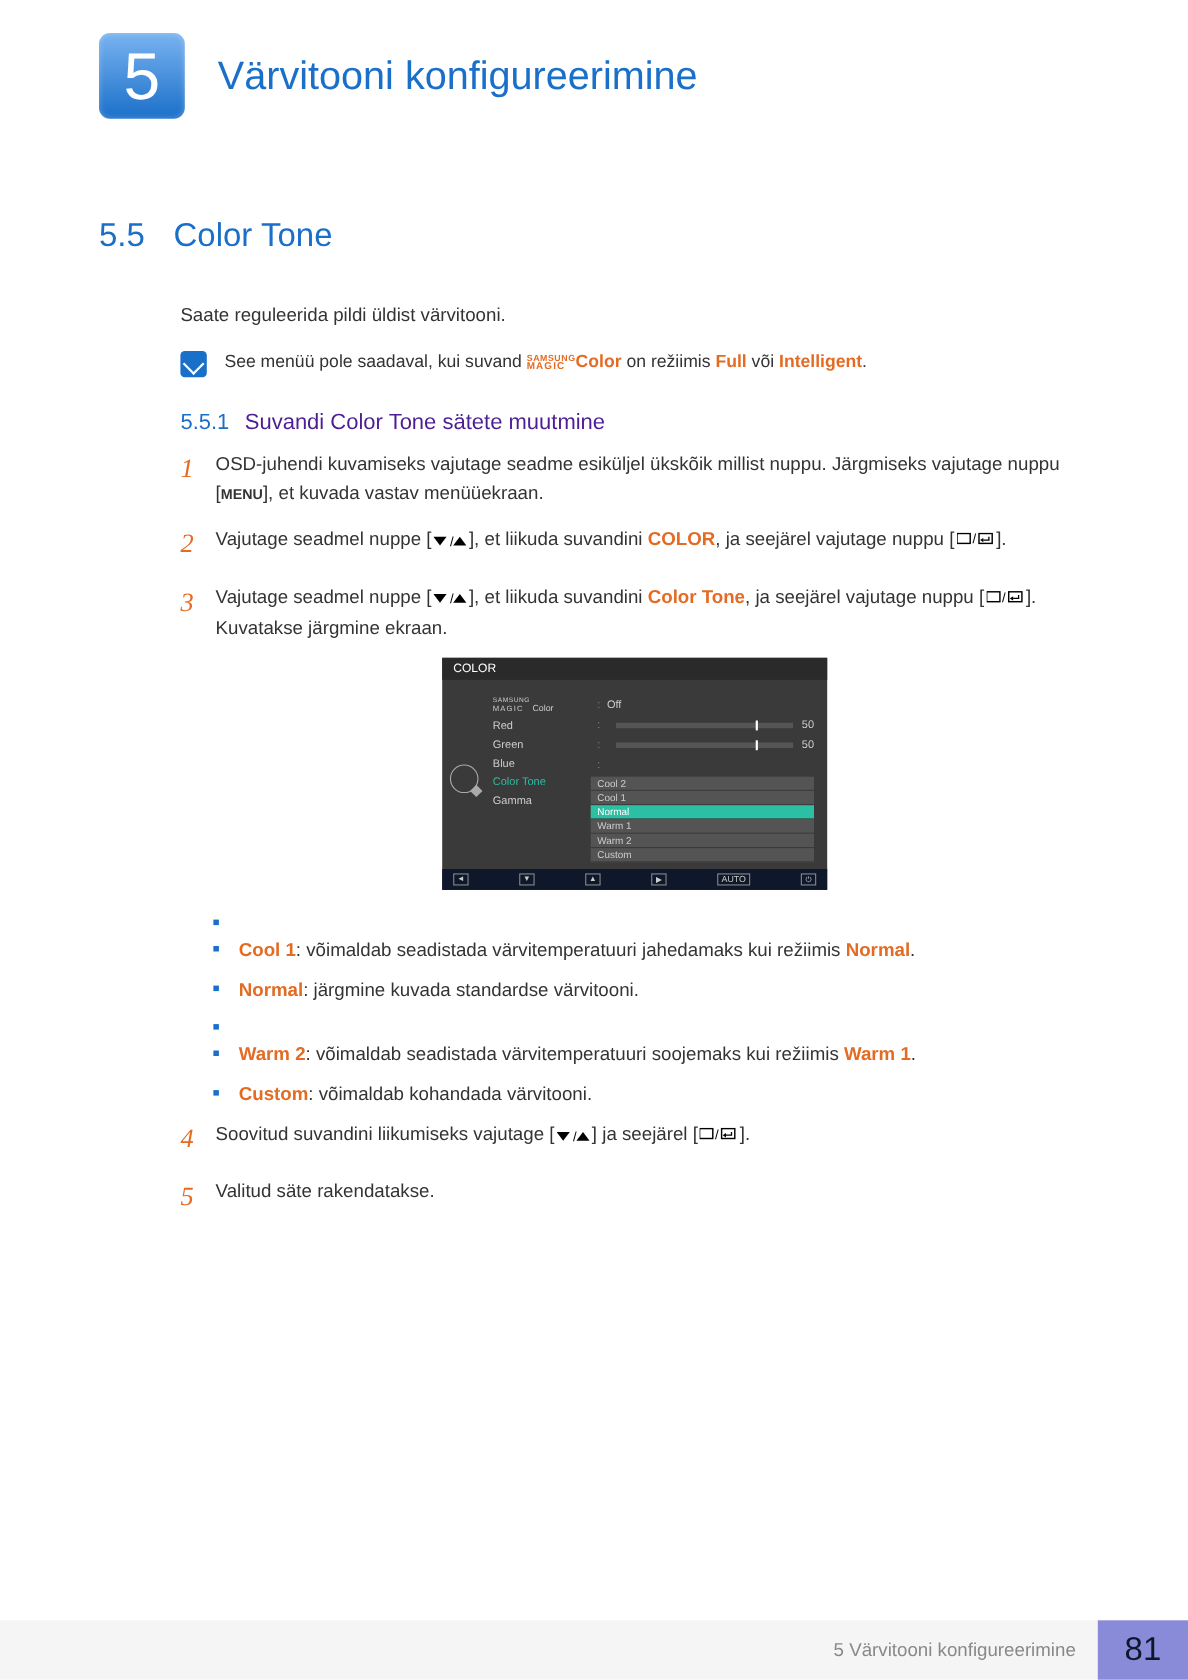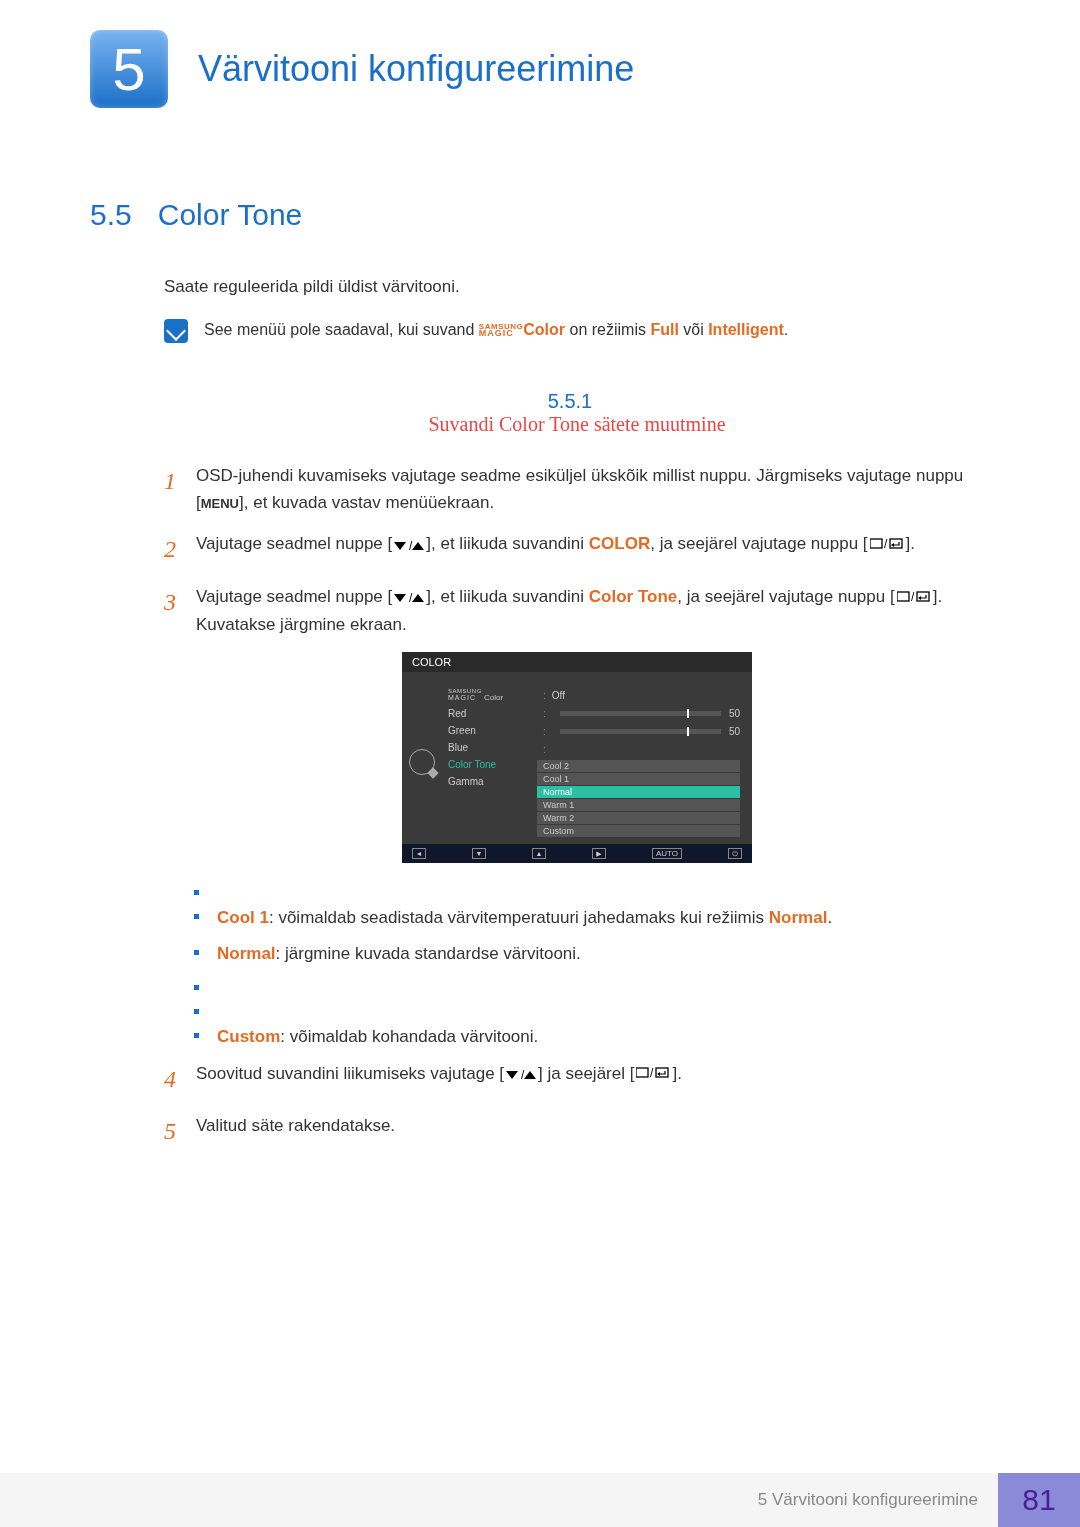--- a/index.html
+++ b/index.html
@@ -55,21 +55,21 @@
   .section-title {
     color: #1a6fc9;
     font-size: 30px;
     font-weight: 400;
   }
   .content { padding-left: 74px; }
   .intro-text { font-size: 17px; color: #333; margin-bottom: 22px; }
   .note-row {
     display: flex;
     align-items: flex-start;
-    margin-bottom: 47px;
+    margin-bottom: 30px;
   }
   .note-icon {
     width: 24px;
     height: 24px;
     background: #1a6fc9;
     border-radius: 4px;
     margin-right: 16px;
     position: relative;
     flex-shrink: 0;
   }
@@ -81,26 +81,25 @@
     border-left: 2px solid #fff;
     border-bottom: 2px solid #fff;
     transform: rotate(-45deg);
   }
   .note-text { font-size: 16px; color: #333; line-height: 1.4; }
   .magic-text { font-size: 9px; letter-spacing: 1px; color: #e36b24; font-weight: bold; display:inline-block; line-height:0.8; vertical-align: middle; }
   .magic-text .samsung { font-size: 8px; letter-spacing: 0.5px; display:block; }
   .orange-bold { color: #e36b24; font-weight: bold; }
   .subsection-header {
     display: flex;
-    align-items: center;
-    margin-bottom: 26px;
-    flex-direction: column;
+    align-items: flex-start;
+    margin-bottom: 12px;
   }
   .subsection-number { color: #1a6fc9; font-size: 20px; margin-right: 14px; }
-  .subsection-title { color: #ef4444; font-size: 20px; font-family: Liberation Serif, serif; }
+  .subsection-title { color: #4c1d95; font-size: 20px; }
   .step-list { }
   .step {
     display: flex;
     align-items: flex-start;
     margin-bottom: 14px;
     font-size: 17px;
     line-height: 1.6;
   }
   .step-num {
     color: #e36b24;
@@ -239,21 +238,21 @@
     color: #888;
     font-size: 17px;
     display: flex;
     align-items: center;
     padding: 0 20px;
     flex: 1;
     justify-content: flex-end;
   }
   .footer-page {
     background: #8a8bd8;
-    color: #4c1d95;
+    color: #0f172a;
     font-size: 30px;
     width: 82px;
     display: flex;
     align-items: center;
     justify-content: center;
   }
 </style>
 </head>
 <body>
 
@@ -396,20 +395,21 @@
         </div>
         <div class="bullet-item">
           <div class="bullet-dot"></div>
           <div><span class="orange-bold">Normal</span><span>: järgmine kuvada standardse värvitooni.</span></div>
         </div>
         <div class="bullet-item">
           <div class="bullet-dot"></div>
         </div>
         <div class="bullet-item">
           <div class="bullet-dot"></div>
+          <div><span class="orange-bold">Warm 2</span><span>: võimaldab seadistada värvitemperatuuri soojemaks kui režiimis </span><span class="orange-bold">Warm 1</span><span>.</span></div>
         </div>
         <div class="bullet-item">
           <div class="bullet-dot"></div>
           <div><span class="orange-bold">Custom</span><span>: võimaldab kohandada värvitooni.</span></div>
         </div>
       </div>
 
       <div class="step">
         <div class="step-num">4</div>
         <div class="step-body">

